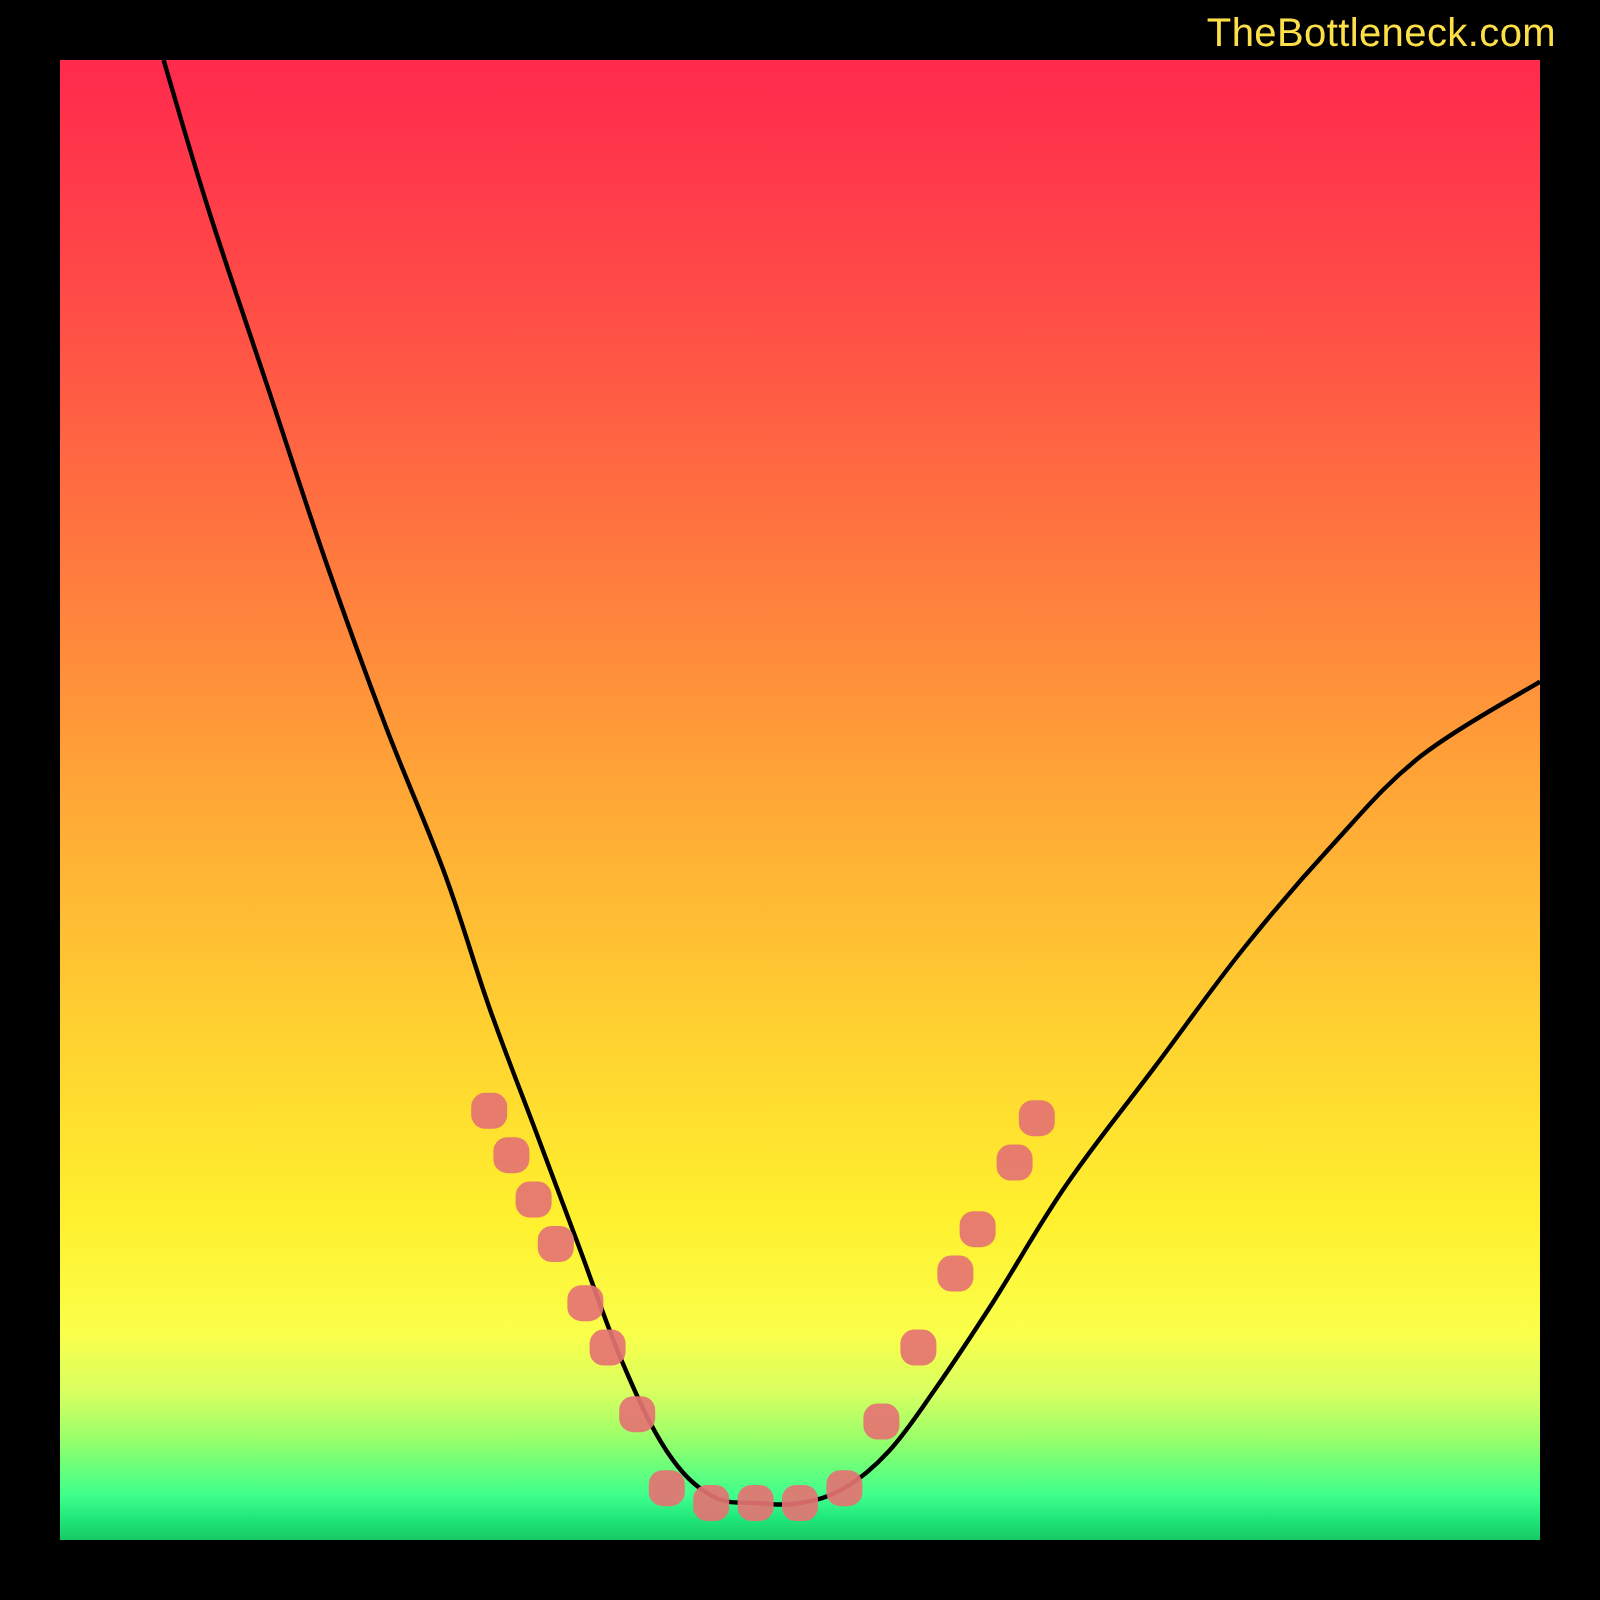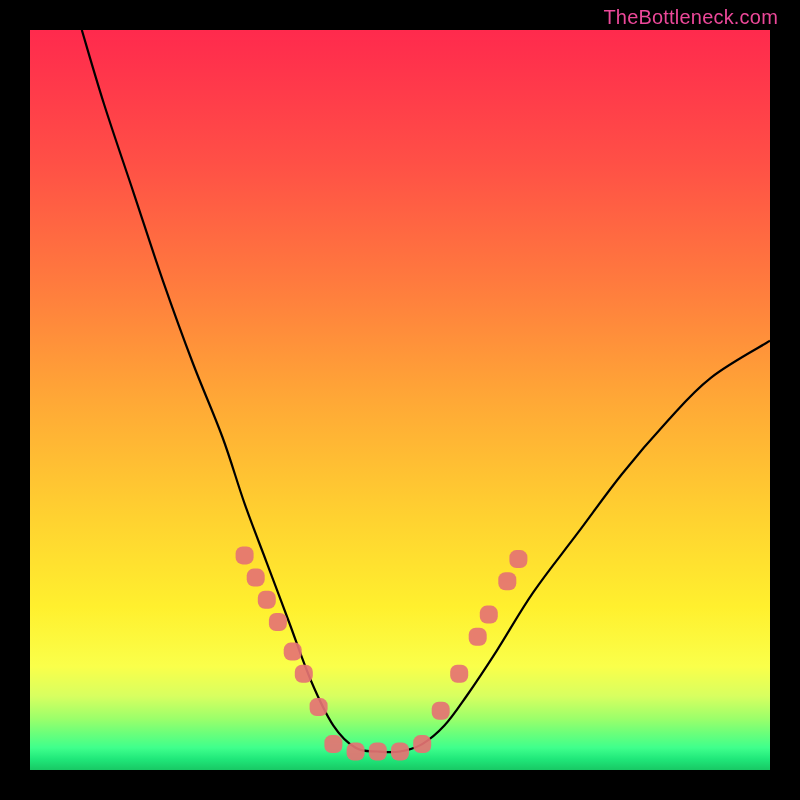--- a/index.html
+++ b/index.html
@@ -43,21 +43,21 @@
       #6cff7a 95%,
       #3fff8c 97%,
       #20e87a 98.5%,
       #18c864 100%
     );
   }
   .watermark {
     position: absolute;
     top: 6px;
     right: 22px;
-    color: #ec4899;
+    color: #fde047;
     font-size: 20px;
     letter-spacing: 0.2px;
     font-weight: 400;
     user-select: none;
   }
   
   svg.curve {
     position: absolute;
     inset: 0;
     width: 740px;

